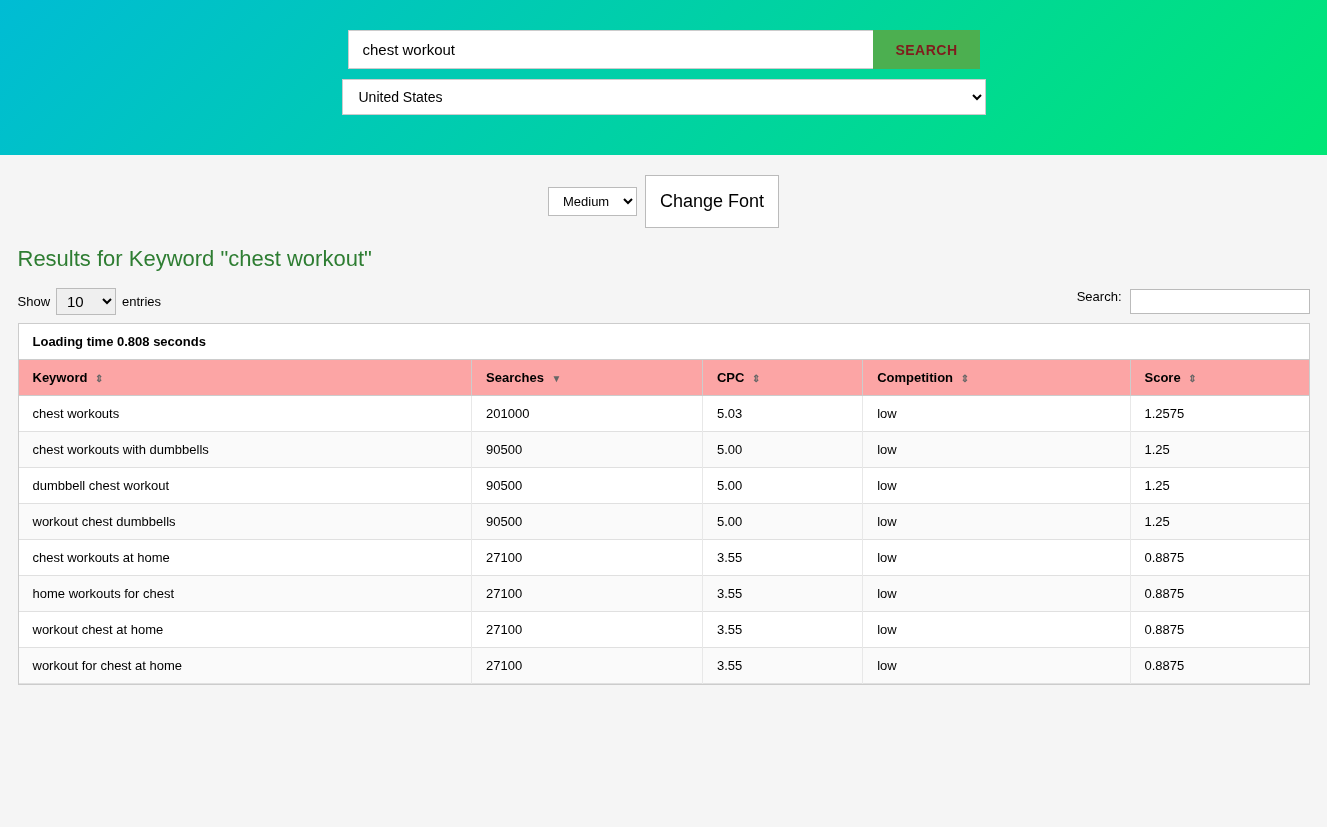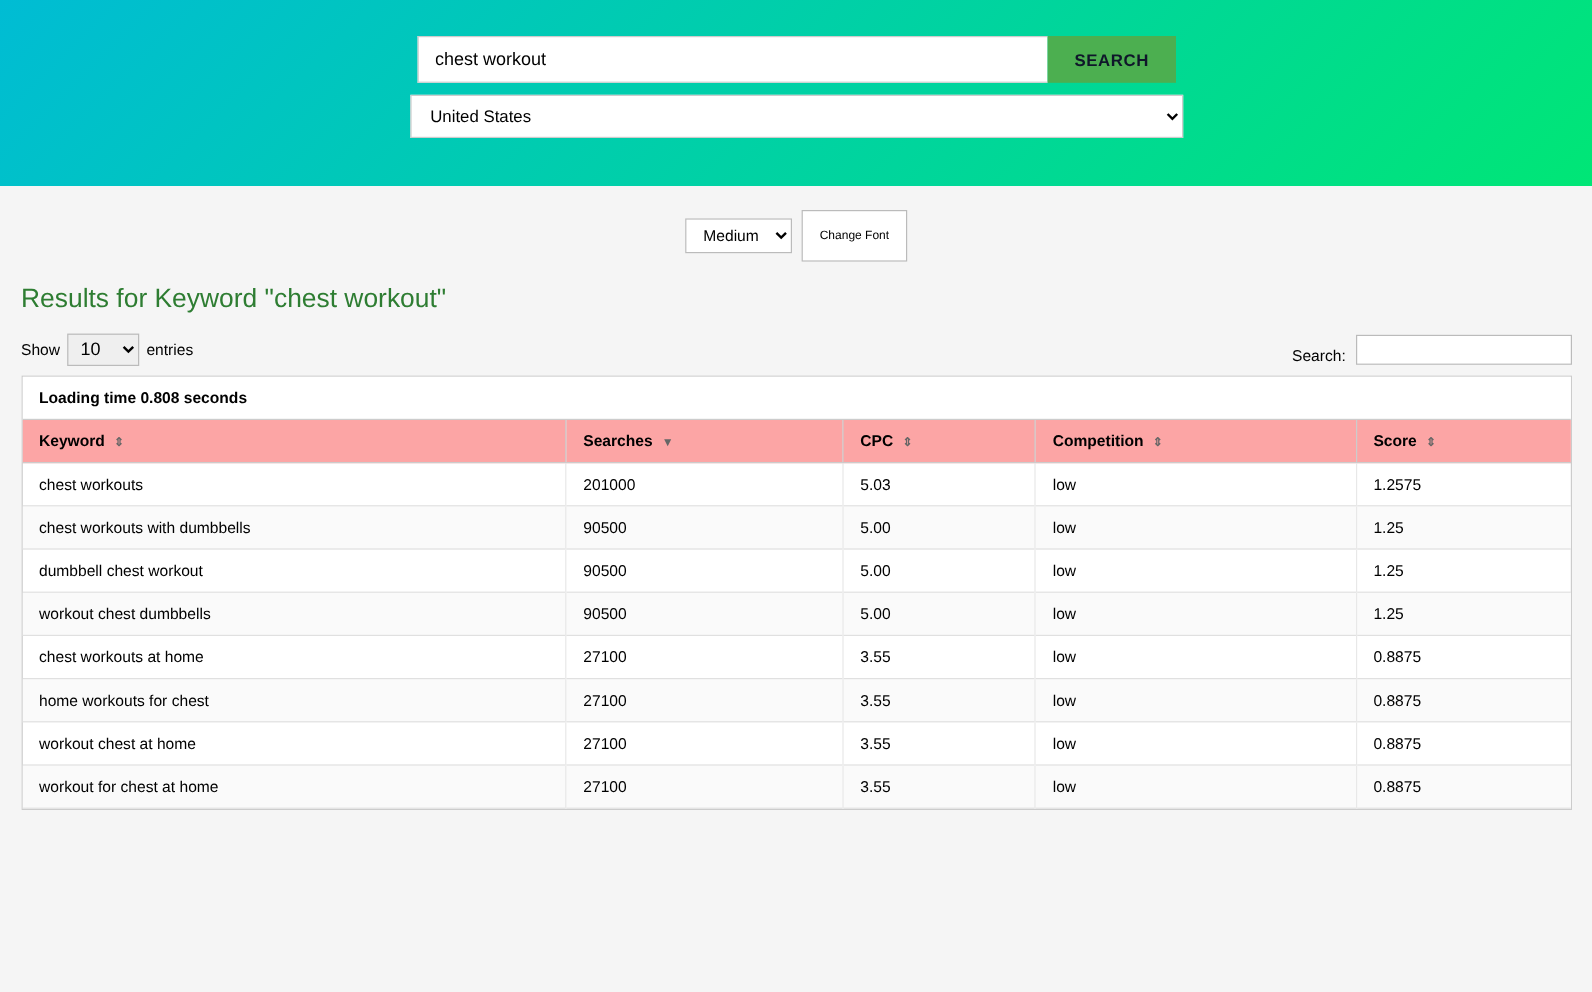--- a/index.html
+++ b/index.html
@@ -23,21 +23,21 @@
       padding: 10px 14px;
       font-size: 15px;
       border: 1px solid #ccc;
       border-right: none;
       outline: none;
       background: #fff;
     }
     .search-button {
       padding: 10px 22px;
       background: #4caf50;
-      color: #0f172a;
+      color: #7f1d1d;
       border: none;
       font-size: 14px;
       font-weight: bold;
       cursor: pointer;
       letter-spacing: 0.5px;
     }
     .country-select {
       width: 644px;
       max-width: 100%;
       margin-top: 10px;
@@ -64,21 +64,21 @@
       margin-bottom: 18px;
     }
     .font-size-select {
       padding: 5px 10px;
       font-size: 13px;
       border: 1px solid #bbb;
       background: #fff;
     }
     .change-font-btn {
       padding: 15px 14px;
-      font-size: 10px;
+      font-size: 18px;
       border: 1px solid #bbb;
       background: #fff;
       cursor: pointer;
     }
 
     
     .results-title {
       color: #2e7d32;
       font-size: 22px;
       font-weight: normal;
@@ -98,21 +98,21 @@
       gap: 6px;
       font-size: 13px;
     }
     .entries-select {
       padding: 3px 6px;
       font-size: 15px;
       border: 1px solid #bbb;
     }
     .table-search {
       display: flex;
-      align-items: flex-end;
+      align-items: flex-start;
       gap: 8px;
       font-size: 13px;
     }
     .table-search-input {
       padding: 4px 8px;
       border: 1px solid #bbb;
       font-size: 13px;
       width: 180px;
     }
 

